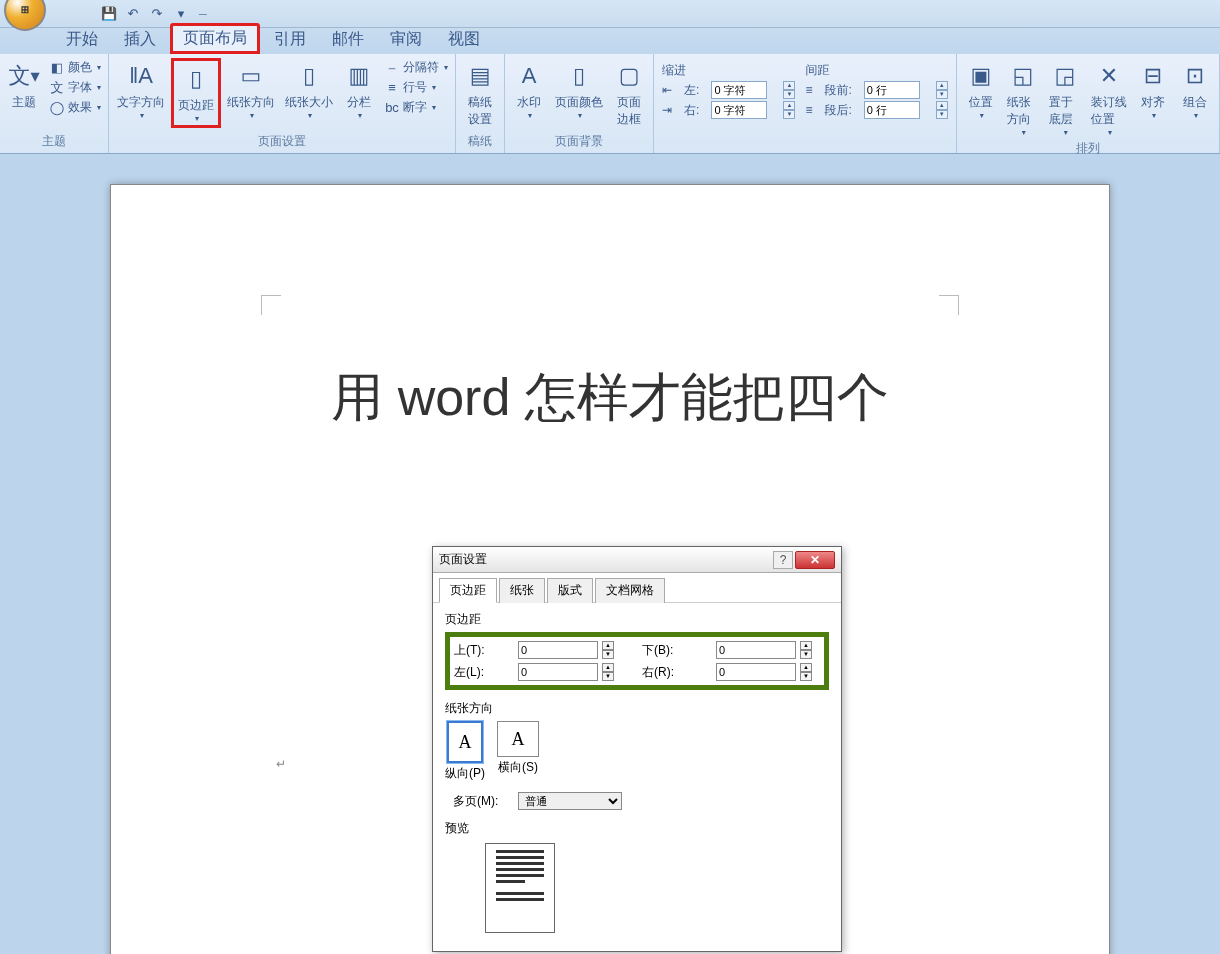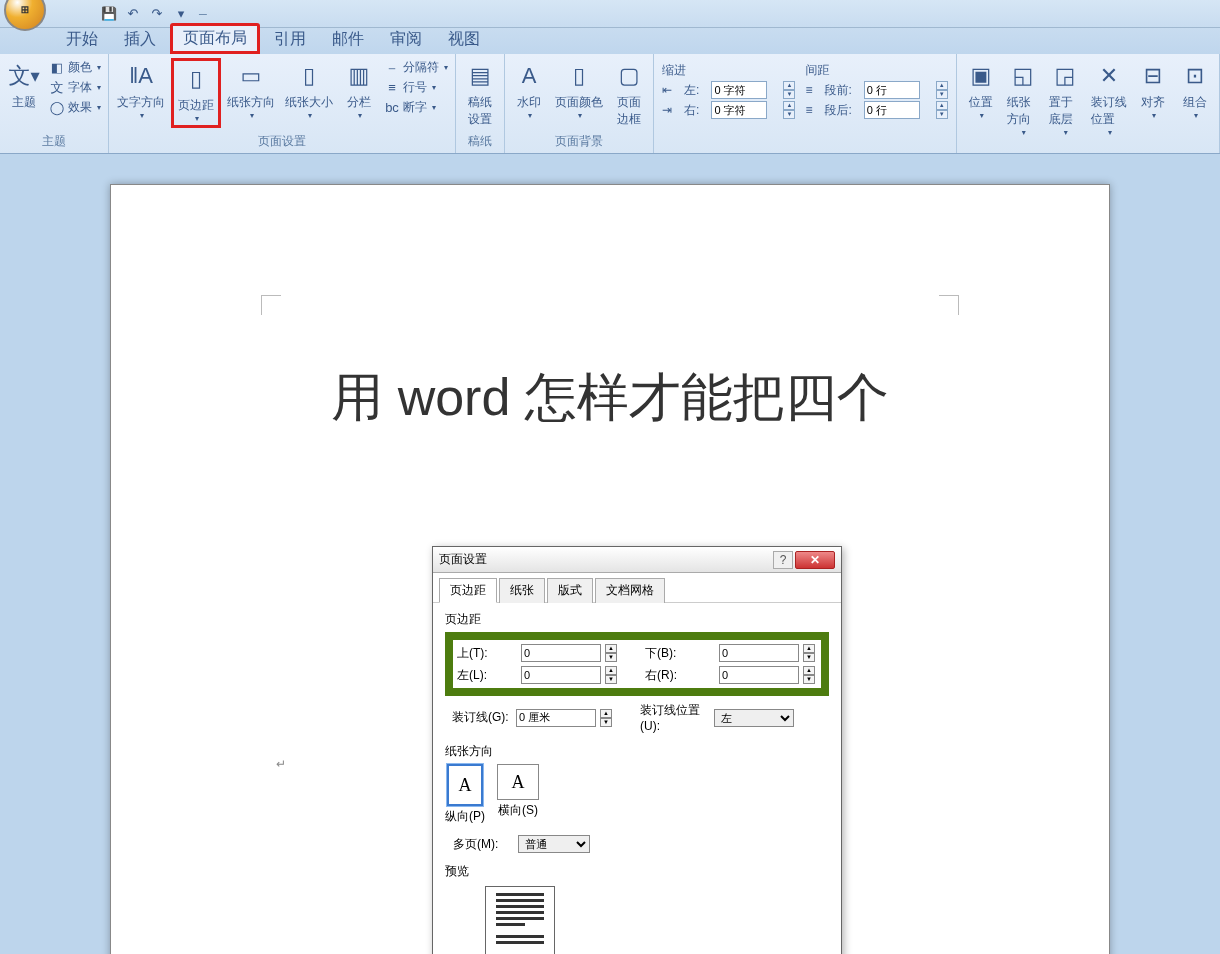--- a/index.html
+++ b/index.html
@@ -53,32 +53,32 @@
 .dlg-title { height: 26px; background: linear-gradient(#fff,#e4e4e4); border-bottom: 1px solid #aaa; display: flex; align-items: center; padding: 0 6px; }
 .dlg-title span { flex: 1; }
 .dlg-title .help { width:20px; height:18px; border:1px solid #aaa; background:#f0f0f0; text-align:center; line-height:16px; margin-right:2px; color:#555;}
 .dlg-title .close { width:40px; height:18px; background: linear-gradient(#e88,#c33); border:1px solid #a22; color:#fff; text-align:center; line-height:16px; font-weight:bold; border-radius:2px;}
 .dlg-tabs { display: flex; padding: 4px 6px 0 6px; background:#fff; border-bottom:1px solid #ccc;}
 .dlg-tab { padding: 3px 10px; border: 1px solid #aaa; border-bottom: none; background: #f0f0f0; margin-right: 2px; cursor: pointer; position:relative; top:1px;}
 .dlg-tab.active { background: #fff; border-bottom:1px solid #fff;}
 .dlg-body { padding: 8px 12px; background:#fff;}
 .dlg-group { margin-bottom: 10px; }
 .dlg-group-label { font-size: 12px; margin-bottom: 4px; }
-.margin-grid { display: grid; grid-template-columns: 60px 80px 12px 20px 70px 80px 12px; gap: 4px 4px; align-items: center; border:8px solid #4d7c0f; padding:4px; margin:2px 0 6px 0;}
+.margin-grid { display: grid; grid-template-columns: 60px 80px 12px 20px 70px 80px 12px; gap: 4px 4px; align-items: center; border:5px solid #4d7c0f; padding:4px; margin:2px 0 6px 0;}
 .gutter-grid { display: grid; grid-template-columns: 60px 80px 12px 20px 70px 80px 12px; gap: 4px 4px; align-items: center; padding:0 7px;}
 .margin-grid input, .gutter-grid input, .gutter-grid select, .dlg-body select { width: 100%; height: 18px; border: 1px solid #888; font-size: 11px; padding: 0 2px; }
 .spin2 { display:flex; flex-direction:column; width:12px; height:18px;}
 .spin2 div { flex:1; border:1px solid #888; background:#f4f4f4; font-size:6px; text-align:center; line-height:7px;}
 .orient { display:flex; gap:12px; margin-top:4px;}
 .orient-opt { display:flex; flex-direction:column; align-items:center; gap:2px; cursor:pointer;}
 .orient-box { width:36px; height:42px; border:1px solid #888; background:#fff; display:flex; align-items:center; justify-content:center; font-size:18px; font-family:serif;}
 .orient-opt.sel .orient-box { border:2px solid #3a7ad0; box-shadow:0 0 0 1px #8ab8f0;}
 .orient-opt.land .orient-box { width:42px; height:36px;}
 .multi-row { display:flex; align-items:center; gap:20px; padding-left:8px;}
-.multi-row select { width:72px;}
+.multi-row select { width:104px;}
 .preview-box { width:70px; height:90px; border:1px solid #666; margin:6px 0 0 40px; background:#fff; padding:6px 10px;}
 .preview-line { height:3px; background:#333; margin-bottom:3px;}
 .preview-line.short { width:60%;}
 </style>
 </head>
 <body>
 
 <div class="titlebar">
   <div class="office-btn">⊞</div>
   <div class="qat">
@@ -280,20 +280,21 @@
           <div class="ico">⊟</div>
           <span>对齐</span>
           <span class="dd">▾</span>
         </div>
       <div class="rbtn">
           <div class="ico">⊡</div>
           <span>组合</span>
           <span class="dd">▾</span>
         </div>
     </div>
+    <div class="rgroup-label">排列</div>
   </div>
 </div>
 
 <div class="docarea">
   <div class="page">
     <div class="corner tl"></div>
     <div class="corner tr"></div>
     <div class="docbody">
       <div class="bigtext">用 word 怎样才能把四个</div>
     </div>
@@ -337,32 +338,20 @@
             <div>▲</div>
             <div>▼</div>
           </div>
         <span></span>
         <span>右(R):</span>
         <input value="0" style="">
         <div class="spin2">
             <div>▲</div>
             <div>▼</div>
           </div>
-      </div>
-      <div class="gutter-grid">
-        <span>装订线(G):</span>
-        <input value="0 厘米" style="">
-        <div class="spin2">
-            <div>▲</div>
-            <div>▼</div>
-          </div>
-        <span></span>
-        <span>装订线位置(U):</span>
-        <select><option>左</option></select>
-        <span></span>
       </div>
     </div>
 
     <div class="dlg-group">
       <div class="dlg-group-label">纸张方向</div>
       <div class="orient">
         <div class="orient-opt sel">
           <div class="orient-box">A</div>
           <span>纵向(P)</span>
         </div>

